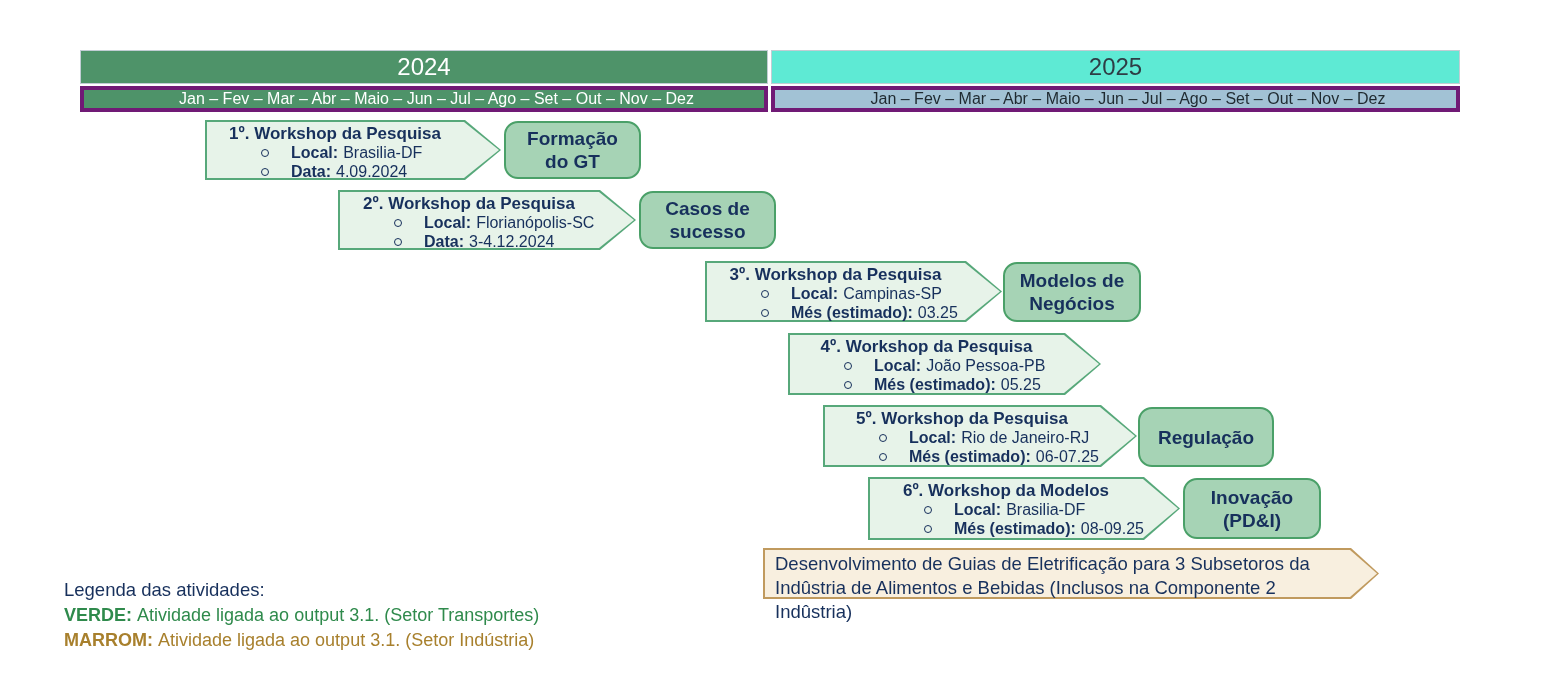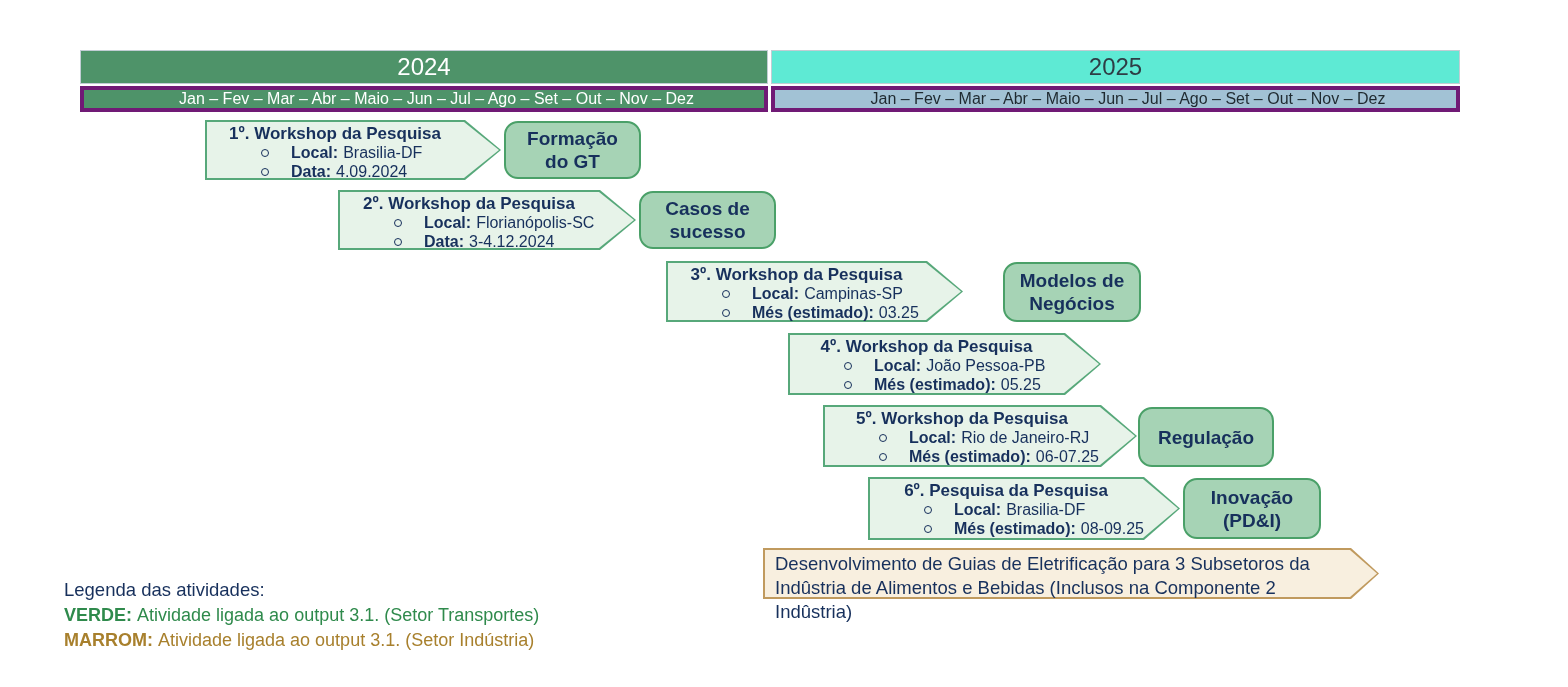--- a/index.html
+++ b/index.html
@@ -98,21 +98,21 @@
       <div class="b-line">
         <span class="dot"></span>
         <span class="b-label">Data:</span>
         <span class="b-value">3-4.12.2024</span>
       </div>
     </div>
   </div>
   <div class="topic" style="left:639px;top:191px;width:137px;height:58px">Casos de
 sucesso</div>
 
-  <div class="banner" style="left:666px;top:261px;width:297px;height:61px">
+  <div class="banner" style="left:705px;top:261px;width:297px;height:61px">
     <div class="b-outer"></div>
     <div class="b-inner"></div>
     <div class="b-content">
       <div class="b-title">3º. Workshop da Pesquisa</div>
       <div class="b-line">
         <span class="dot"></span>
         <span class="b-label">Local:</span>
         <span class="b-value">Campinas-SP</span>
       </div>
       <div class="b-line">
@@ -159,21 +159,21 @@
         <span class="b-value">06-07.25</span>
       </div>
     </div>
   </div>
   <div class="topic" style="left:1138px;top:407px;width:136px;height:60px">Regulação</div>
 
   <div class="banner" style="left:868px;top:477px;width:312px;height:63px">
     <div class="b-outer"></div>
     <div class="b-inner"></div>
     <div class="b-content">
-      <div class="b-title">6º. Pesquisa da Pesquisa</div>
+      <div class="b-title">6º. Workshop da Modelos</div>
       <div class="b-line">
         <span class="dot"></span>
         <span class="b-label">Local:</span>
         <span class="b-value">Brasilia-DF</span>
       </div>
       <div class="b-line">
         <span class="dot"></span>
         <span class="b-label">Més (estimado):</span>
         <span class="b-value">08-09.25</span>
       </div>

